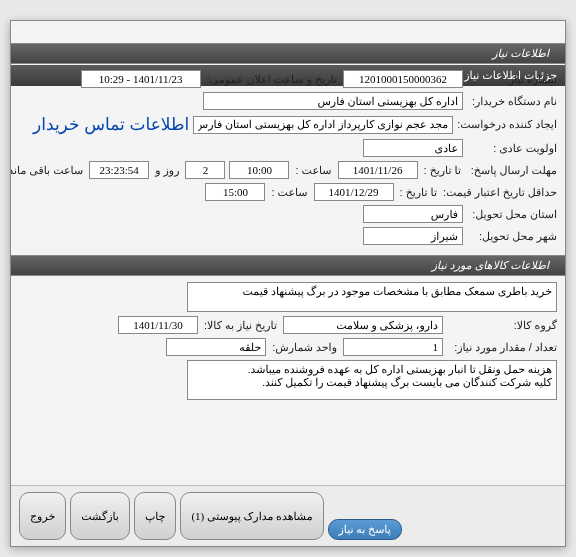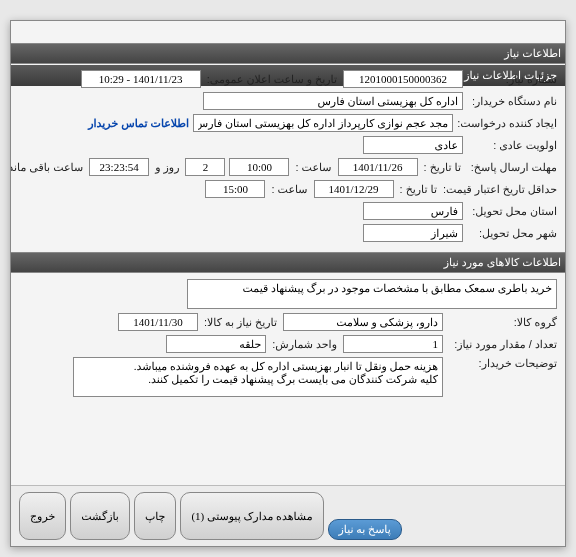--- a/index.html
+++ b/index.html
@@ -1,34 +1,34 @@
 <!DOCTYPE html>
 <html dir="rtl" lang="fa"><head>
   <meta charset="utf-8">
   <style>
     * { margin: 0; padding: 0; box-sizing: border-box; }
     body { font-family: Tahoma, Arial, sans-serif; font-size: 11px; background: #e8e8e8; direction: rtl; width: 576px; height: 557px; overflow: hidden; }
     .modal { position: absolute; top: 20px; left: 10px; right: 10px; bottom: 10px; background: #f4f4f4; border: 1px solid #888; box-shadow: 0 2px 8px rgba(0,0,0,0.3); }
     .titlebar { background: linear-gradient(#5a5a5a, #3a3a3a); color: #fff; padding: 4px 8px; font-size: 11px; text-align: right; margin-top: 44px; }
-    .section-header { background: linear-gradient(#666, #444); color: #fff; padding: 3px 4px; font-size: 11px; border-top: 1px solid #888; border-bottom: 1px solid #888; }
+    .section-header { background: linear-gradient(#666, #444); color: #fff; padding: 3px 16px; font-size: 11px; border-top: 1px solid #888; border-bottom: 1px solid #888; font-style: italic; }
     .section-body { padding: 6px 8px; }
     .row { display: flex; align-items: center; margin-bottom: 4px; gap: 4px; flex-wrap: nowrap; }
     .label { white-space: nowrap; font-size: 11px; min-width: 90px; color: #222; }
     .label-sm { white-space: nowrap; font-size: 11px; color: #222; padding: 0 2px; }
     input[type=text], textarea { border: 1px solid #888; padding: 2px 4px; font-family: Tahoma; font-size: 11px; background: #fff; direction: rtl; }
     textarea { resize: none; }
     .w120 { width: 120px; }
     .w100 { width: 100px; }
     .w80 { width: 80px; }
     .w60 { width: 60px; }
     .w40 { width: 40px; }
     .center { text-align: center; }
     .btn { background: linear-gradient(#f0f0f0, #d0d0d0); border: 1px solid #888; padding: 3px 10px; font-family: Tahoma; font-size: 11px; cursor: pointer; border-radius: 10px; }
     .btn-blue { background: linear-gradient(#5b9bd5, #3d7db8); color: #fff; border: 1px solid #2a5a8a; margin-top: 27px; }
-    .link { color: #0645ad; cursor: pointer; font-size: 11px; font-weight: bold; }
+    .link { color: #0645ad; cursor: pointer; font-size: 17px; }
     .footer { position: absolute; bottom: 0; left: 0; right: 0; padding: 6px 8px; display: flex; gap: 4px; justify-content: flex-end; border-top: 1px solid #bbb; background: #ececec; }
     .content { position: absolute; top: 22px; left: 0; right: 0; bottom: 34px; overflow-y: auto; }
   </style>
 </head>
 <body>
 
 <div class="modal">
   <div class="titlebar">
     <span>جزئیات اطلاعات نیاز</span>
   </div>
@@ -109,21 +109,20 @@
 
 
       <div class="row">
         <span class="label" style="min-width:110px">تعداد / مقدار مورد نیاز:</span>
         <input type="text" class="w100" value="1" style="">
         <span class="label-sm">واحد شمارش:</span>
         <input type="text" class="w100" value="حلقه" style="">
       </div>
 
       <div class="row" style="align-items:flex-start">
-        <span class="label" style="min-width:110px">توضیحات خریدار:</span>
         <textarea style="width: 370px; height: 40px;" id="ta-notes">هزینه حمل ونقل تا انبار بهزیستی اداره کل به عهده فروشنده میباشد.
 کلیه شرکت کنندگان می بایست برگ پیشنهاد قیمت را تکمیل کنند.</textarea>
       </div>
 
     </div>
 
   </div>
 
   <div class="footer">
     <button class="btn btn-blue">پاسخ به نیاز</button>

